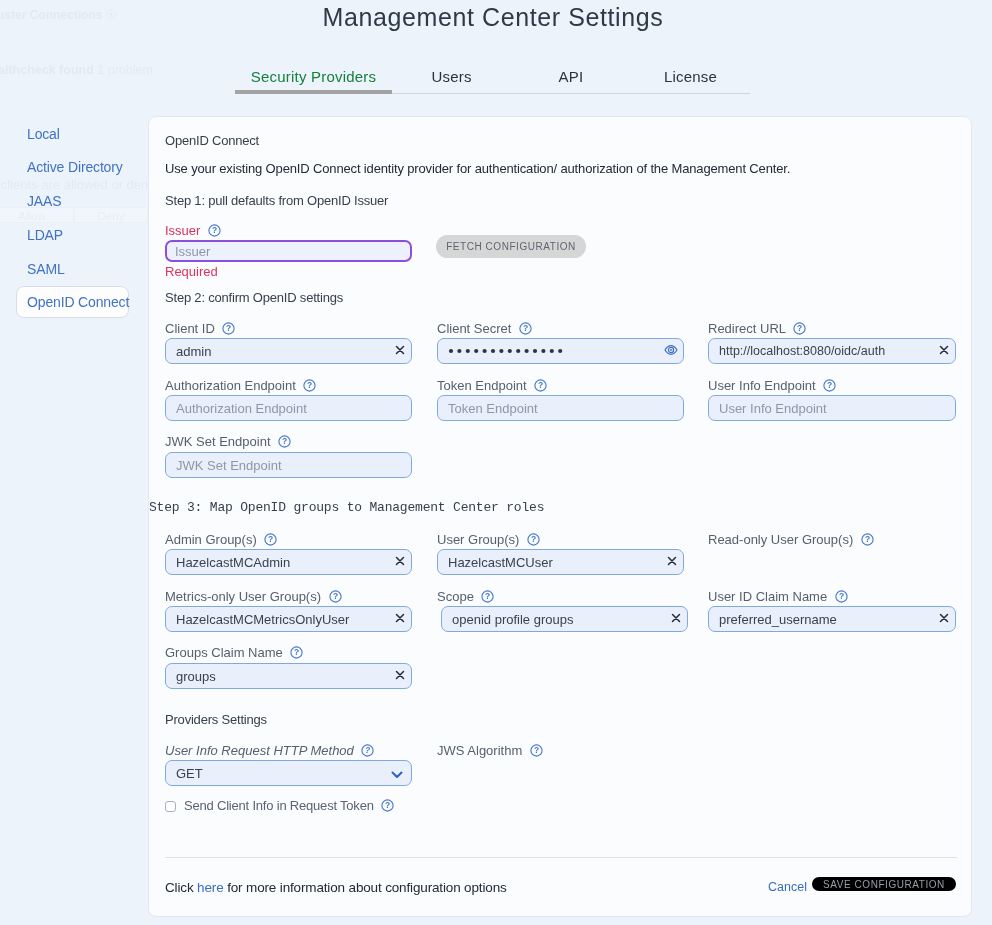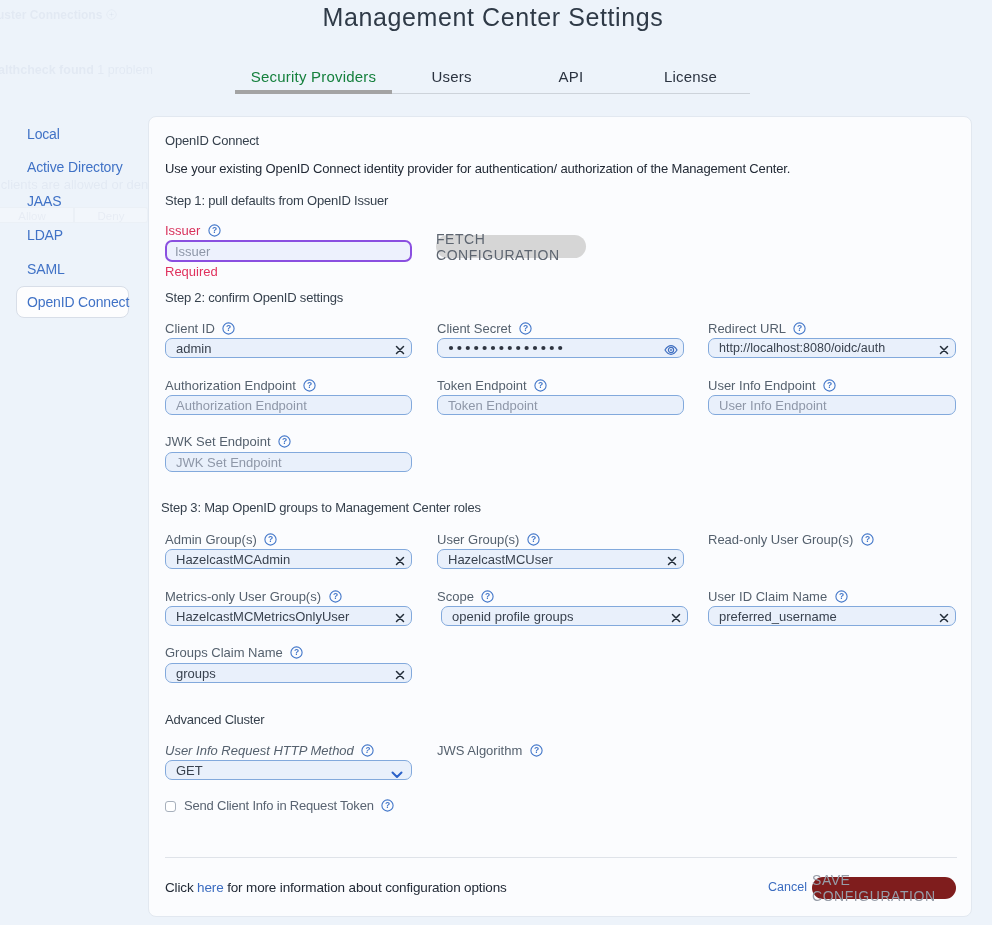--- a/index.html
+++ b/index.html
@@ -24,30 +24,30 @@
 .card {
   position:absolute; left:148px; top:116px; width:824px; height:801px;
   background:#fbfcfe; border:1px solid #e2e8f0; border-radius:8px;
 }
 .abs { position:absolute; }
 .sect { font-size:13px; letter-spacing:-0.2px; color:#36414d; }
 .para { font-size:13px; letter-spacing:-0.15px; color:#222a36; }
 .lbl { font-size:13px; color:#55616e; white-space:nowrap; }
 .lbl.red { color:#d8315b; }
 .inp {
-  position:absolute; height:20px; width:247px; background:#e9f0fb;
+  position:absolute; height:26px; width:247px; background:#e9f0fb;
   border:1px solid #82a9dc; border-radius:7px; font-size:13px; color:#39424f;
   display:flex; align-items:center; padding:0 10px; white-space:nowrap;
 }
 .inp .ph { color:#8e97a8; }
 .inp .x { position:absolute; right:4px; top:3.5px; }
 .inp.purple { border:2px solid #8a4fe0; background:#edf1fd; }
 .btn {
   position:absolute; border-radius:12px; background:#d6d6d6; color:#5d6570;
-  font-size:14px; letter-spacing:0.55px; display:flex; align-items:center; justify-content:center;
+  font-size:10px; letter-spacing:0.55px; display:flex; align-items:center; justify-content:center;
 }
 svg.icon { vertical-align:-2px; }
 .q { display:inline-block; margin-left:4px; }
 a.blue { color:#3b6cc0; text-decoration:none; }
 </style>
 </head>
 <body>
 
 <div class="ghost" style="left:-15px; top:8px; font-size:12px;">Cluster Connections</div>
 <svg class="abs" style="left:106px; top:9px;" width="11" height="11" viewBox="0 0 20 20">
@@ -161,21 +161,21 @@
     </div>
 
   <div class="abs lbl" style="left:16px; top:317px;">JWK Set Endpoint <span class="q"><svg class="icon" width="13" height="13" viewBox="0 0 13 13">
           <circle cx="6.5" cy="6.5" r="5.6" fill="none" stroke="#4377c9" stroke-width="1.1"></circle>
           <text x="6.5" y="9.4" font-size="8.5" font-weight="bold" text-anchor="middle" fill="#4377c9">?</text>
         </svg></span></div>
   <div class="inp" style="left:16px; top:335px;">
       <span class="ph">JWK Set Endpoint</span>
     </div>
 
-  <div class="abs sect" style="left:12px; top:383px;">Step 3: Map OpenID groups to Management Center roles</div>
+  <div class="abs sect" style="left:0; top:383px;font-family:Liberation Mono, monospace;">Step 3: Map OpenID groups to Management Center roles</div>
 
   <div class="abs lbl" style="left:16px; top:415px;">Admin Group(s) <span class="q"><svg class="icon" width="13" height="13" viewBox="0 0 13 13">
           <circle cx="6.5" cy="6.5" r="5.6" fill="none" stroke="#4377c9" stroke-width="1.1"></circle>
           <text x="6.5" y="9.4" font-size="8.5" font-weight="bold" text-anchor="middle" fill="#4377c9">?</text>
         </svg></span></div>
   <div class="abs lbl" style="left:288px; top:415px;">User Group(s) <span class="q"><svg class="icon" width="13" height="13" viewBox="0 0 13 13">
           <circle cx="6.5" cy="6.5" r="5.6" fill="none" stroke="#4377c9" stroke-width="1.1"></circle>
           <text x="6.5" y="9.4" font-size="8.5" font-weight="bold" text-anchor="middle" fill="#4377c9">?</text>
         </svg></span></div>
   <div class="abs lbl" style="left:559px; top:415px;">Read-only User Group(s) <span class="q"><svg class="icon" width="13" height="13" viewBox="0 0 13 13">
@@ -212,21 +212,21 @@
         </svg></span></div>
 
   <div class="abs lbl" style="left:16px; top:528px;">Groups Claim Name <span class="q"><svg class="icon" width="13" height="13" viewBox="0 0 13 13">
           <circle cx="6.5" cy="6.5" r="5.6" fill="none" stroke="#4377c9" stroke-width="1.1"></circle>
           <text x="6.5" y="9.4" font-size="8.5" font-weight="bold" text-anchor="middle" fill="#4377c9">?</text>
         </svg></span></div>
   <div class="inp" style="left:16px; top:546px;">groups<span class="x"><svg width="14" height="14" viewBox="0 0 14 14">
           <path d="M3.5 3.5l7 7M10.5 3.5l-7 7" stroke="#222c38" stroke-width="1.5" stroke-linecap="round"></path>
         </svg></span></div>
 
-  <div class="abs sect" style="left:16px; top:595px;">Advanced Cluster</div>
+  <div class="abs sect" style="left:16px; top:595px;">Providers Settings</div>
 
   <div class="abs lbl" style="left:16px; top:626px;font-style:italic;">User Info Request HTTP Method <span class="q"><svg class="icon" width="13" height="13" viewBox="0 0 13 13">
           <circle cx="6.5" cy="6.5" r="5.6" fill="none" stroke="#4377c9" stroke-width="1.1"></circle>
           <text x="6.5" y="9.4" font-size="8.5" font-weight="bold" text-anchor="middle" fill="#4377c9">?</text>
         </svg></span></div>
   <div class="abs lbl" style="left:288px; top:626px;">JWS Algorithm <span class="q"><svg class="icon" width="13" height="13" viewBox="0 0 13 13">
           <circle cx="6.5" cy="6.5" r="5.6" fill="none" stroke="#4377c9" stroke-width="1.1"></circle>
           <text x="6.5" y="9.4" font-size="8.5" font-weight="bold" text-anchor="middle" fill="#4377c9">?</text>
         </svg></span></div>
   <div class="inp" style="left:16px; top:643px;">GET<span class="x" style="top:6px; right:8px;"><svg width="12" height="8" viewBox="0 0 12 8">
@@ -235,14 +235,14 @@
 
   <div class="abs" style="left:16px; top:681px; font-size:13px; letter-spacing:-0.2px; color:#5a6472;"><span style="display:inline-block; width:11px; height:11px; border:1px solid #a7b0bc; border-radius:3px; background:#fff; vertical-align:-1.5px; margin-right:8px;"></span>Send Client Info in Request Token <span class="q"><svg class="icon" width="13" height="13" viewBox="0 0 13 13">
           <circle cx="6.5" cy="6.5" r="5.6" fill="none" stroke="#4377c9" stroke-width="1.1"></circle>
           <text x="6.5" y="9.4" font-size="8.5" font-weight="bold" text-anchor="middle" fill="#4377c9">?</text>
         </svg></span></div>
 
   <div class="abs" style="left:16px; top:740px; width:792px; border-top:1px solid #dfe3e9;"></div>
 
   <div class="abs" style="left:16px; top:763px; font-size:13.5px; letter-spacing:-0.15px; color:#222a36;">Click <a class="blue" href="#">here</a> for more information about configuration options</div>
   <a class="blue abs" style="left:619px; top:763px; font-size:12.5px;" href="#">Cancel</a>
-  <div class="btn" style="left:663px; top:760px; width:144px; height:22px; background:#7f1d1d; color:#979da8;">SAVE CONFIGURATION</div>
+  <div class="btn" style="left:663px; top:760px; width:144px; height:14px; background:#000000; color:#979da8;">SAVE CONFIGURATION</div>
 </div>
 
 </body></html>

